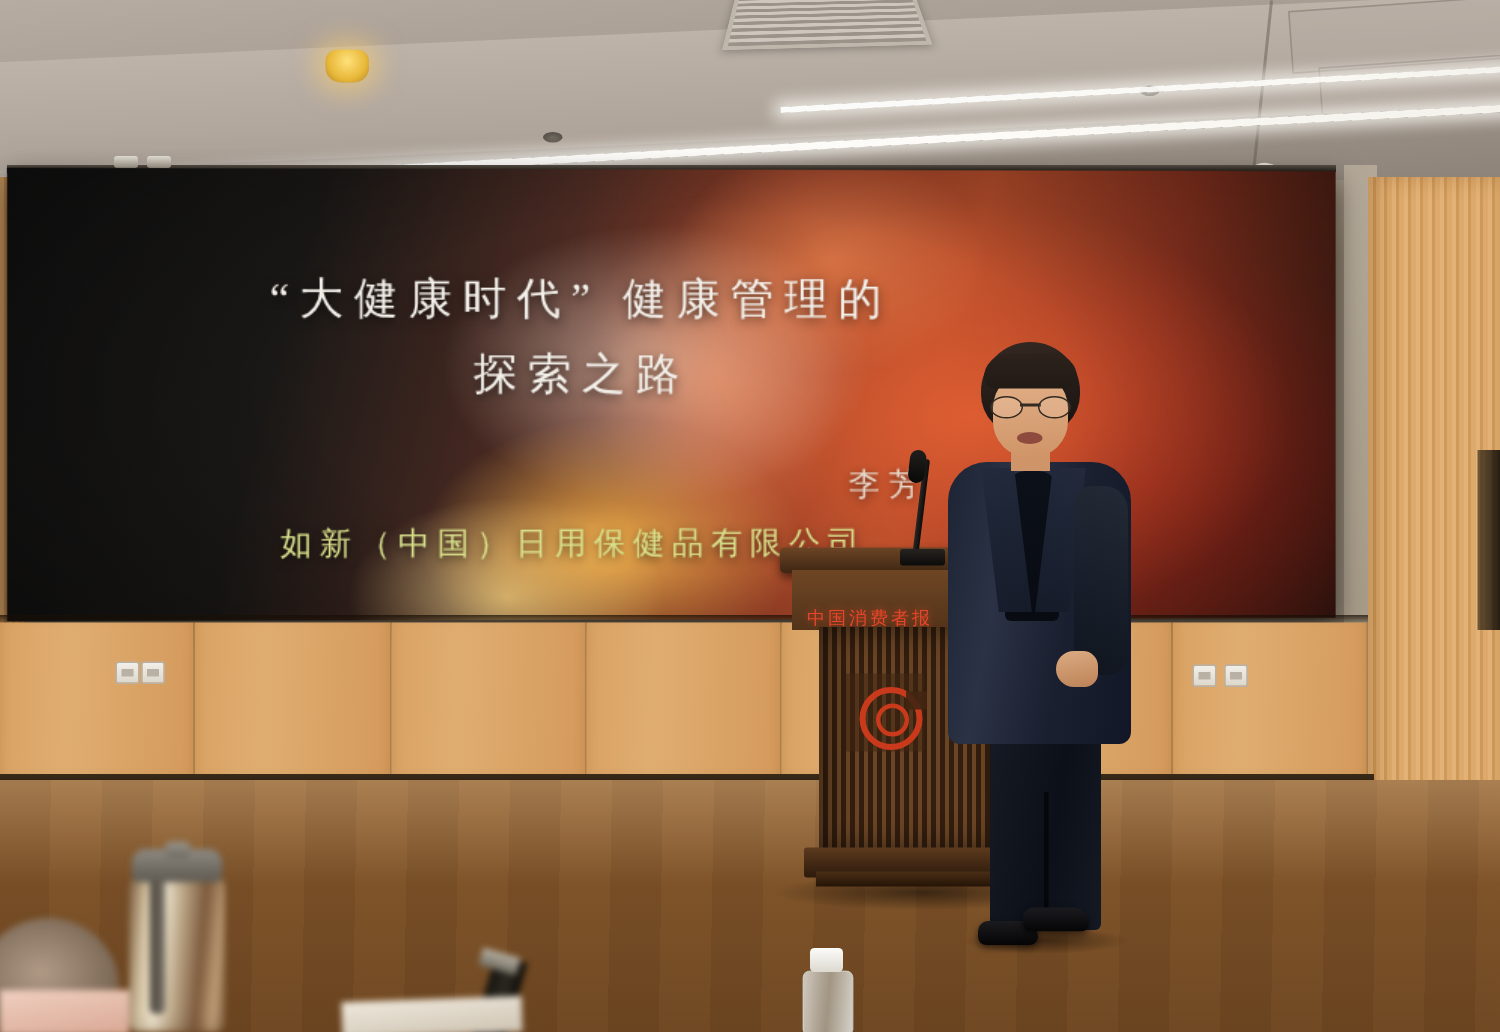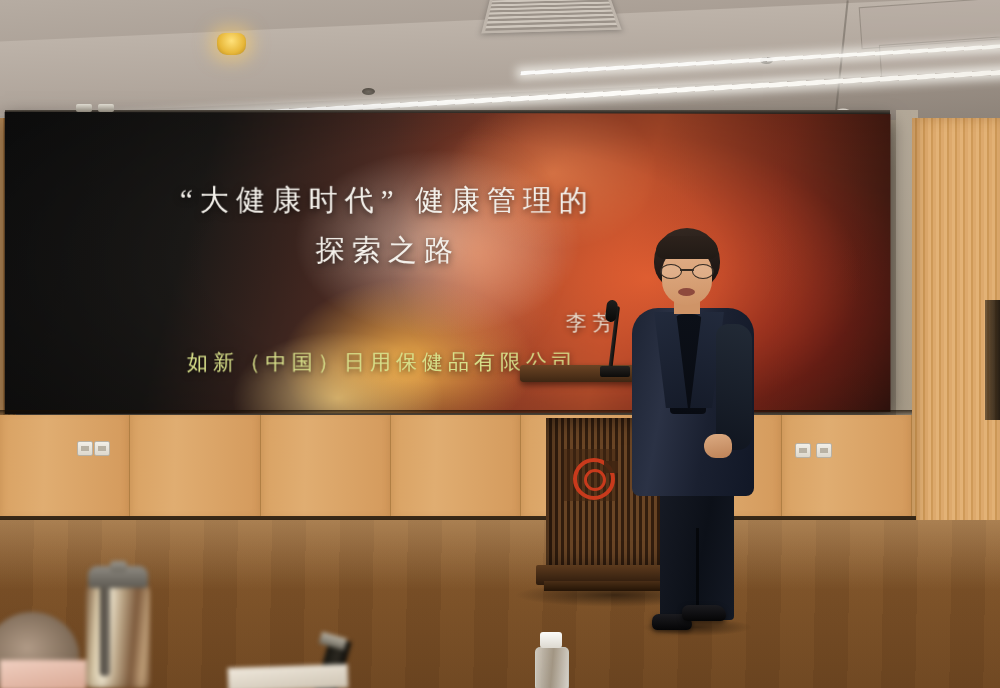--- a/index.html
+++ b/index.html
@@ -491,20 +491,23 @@
   <div class="outlet" style="left:816px;top:443px;">
       <i></i>
     </div>
 
   <div class="floor"></div>
   <div class="floor-sheen"></div>
 
   <div class="podium">
     <div class="podium-shadow"></div>
     <div class="podium-top"></div>
+    <div class="podium-front">
+      <div class="podium-plate">中国消费者报</div>
+    </div>
     <div class="podium-body"></div>
     <div class="podium-emblem">
       <div class="emblem-ring"></div>
       <div class="emblem-cut"></div>
     </div>
     <div class="podium-base"></div>
     <div class="podium-base2"></div>
   </div>
 
   <div class="mic-stem"></div>

